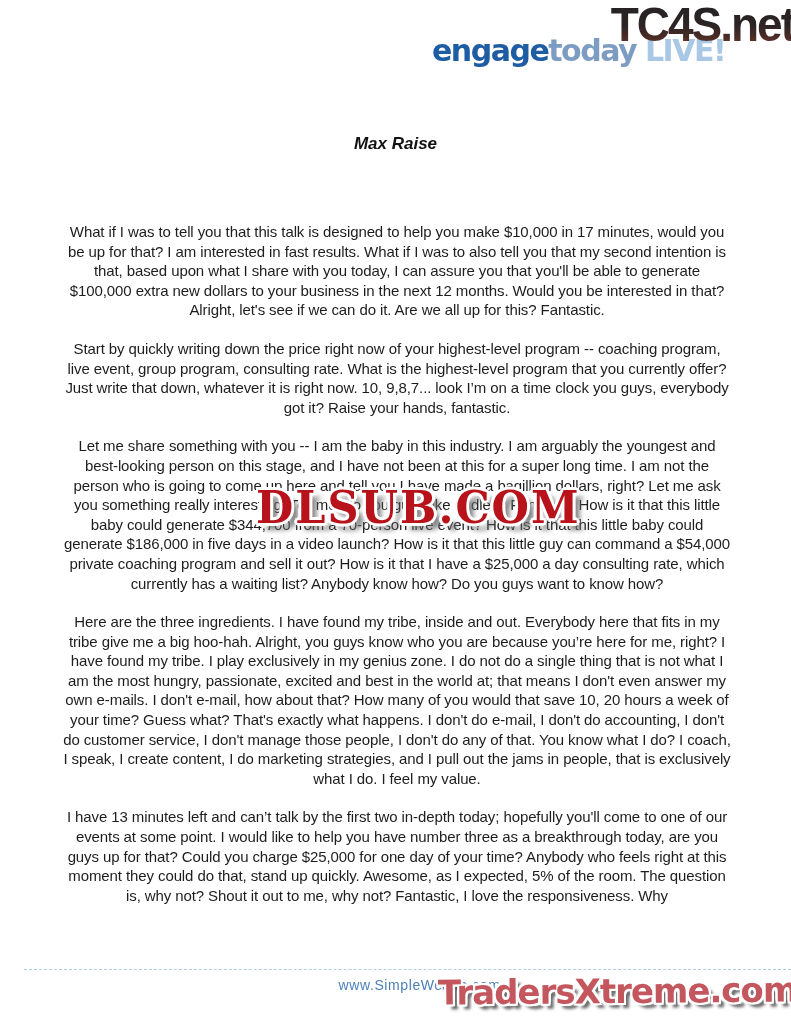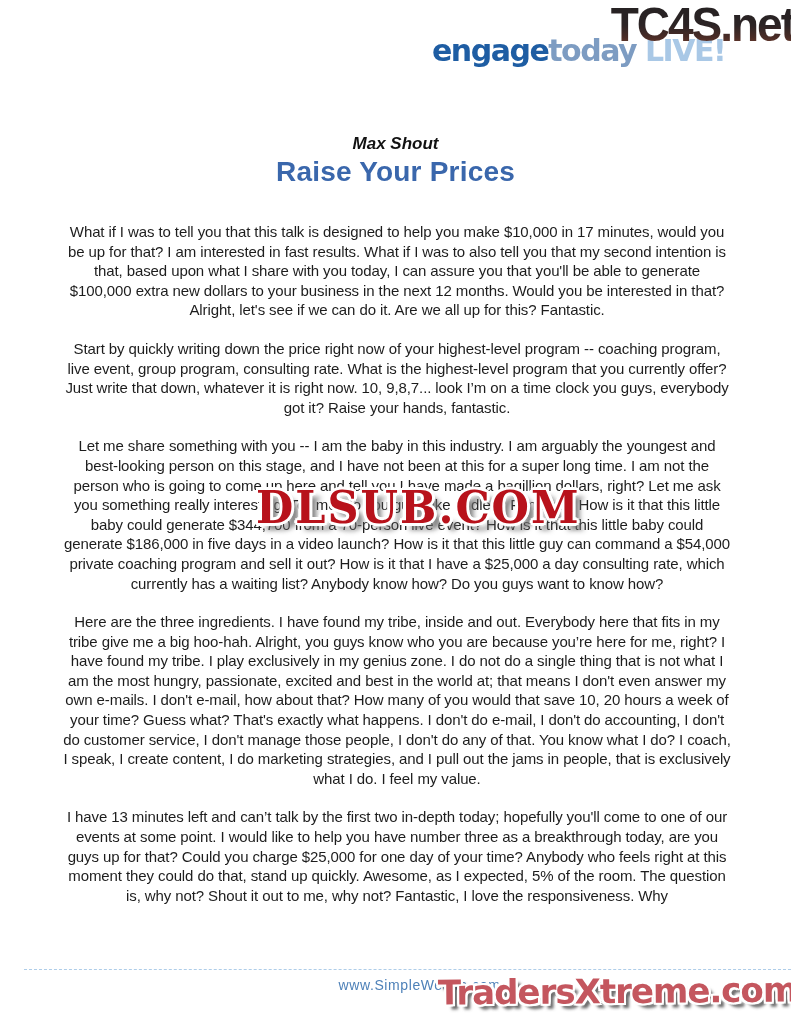--- a/index.html
+++ b/index.html
@@ -96,22 +96,21 @@
 </head>
 <body>
 
 <div class="page">
 
   <div class="tc4s">TC4S.net</div>
   <div class="engage-logo">
     <span class="p1">engage</span><span class="p2">today</span><span class="p3"> LIVE!</span>
   </div>
 
-  <div class="byline">Max Shout</div>
-  <div class="main-title">Raise Your Prices</div>
+  <div class="byline">Max Raise</div>
 
   <div class="content">
     <p>What if I was to tell you that this talk is designed to help you make $10,000 in 17 minutes, would you be up for that? I am interested in fast results. What if I was to also tell you that my second intention is that, based upon what I share with you today, I can assure you that you'll be able to generate $100,000 extra new dollars to your business in the next 12 months. Would you be interested in that? Alright, let's see if we can do it. Are we all up for this? Fantastic.</p>
     <p>Start by quickly writing down the price right now of your highest-level program -- coaching program, live event, group program, consulting rate. What is the highest-level program that you currently offer? Just write that down, whatever it is right now. 10, 9,8,7... look I’m on a time clock you guys, everybody got it? Raise your hands, fantastic.</p>
     <p>Let me share something with you -- I am the baby in this industry. I am arguably the youngest and best-looking person on this stage, and I have not been at this for a super long time. I am not the person who is going to come up here and tell you I have made a bagillion dollars, right? Let me ask you something really interesting. Tell me, do you guys like riddles? Fantastic. How is it that this little baby could generate $344,700 from a 70-person live event? How is it that this little baby could generate $186,000 in five days in a video launch? How is it that this little guy can command a $54,000 private coaching program and sell it out? How is it that I have a $25,000 a day consulting rate, which currently has a waiting list? Anybody know how? Do you guys want to know how?</p>
     <p>Here are the three ingredients. I have found my tribe, inside and out. Everybody here that fits in my tribe give me a big hoo-hah. Alright, you guys know who you are because you’re here for me, right? I have found my tribe. I play exclusively in my genius zone. I do not do a single thing that is not what I am the most hungry, passionate, excited and best in the world at; that means I don't even answer my own e-mails. I don't e-mail, how about that? How many of you would that save 10, 20 hours a week of your time? Guess what? That's exactly what happens. I don't do e-mail, I don't do accounting, I don't do customer service, I don't manage those people, I don't do any of that. You know what I do? I coach, I speak, I create content, I do marketing strategies, and I pull out the jams in people, that is exclusively what I do. I feel my value.</p>
     <p>I have 13 minutes left and can’t talk by the first two in-depth today; hopefully you'll come to one of our events at some point. I would like to help you have number three as a breakthrough today, are you guys up for that? Could you charge $25,000 for one day of your time? Anybody who feels right at this moment they could do that, stand up quickly. Awesome, as I expected, 5% of the room. The question is, why not? Shout it out to me, why not? Fantastic, I love the responsiveness. Why</p>
   </div>
 
   <div class="wm-center">DLSUB.COM</div>

